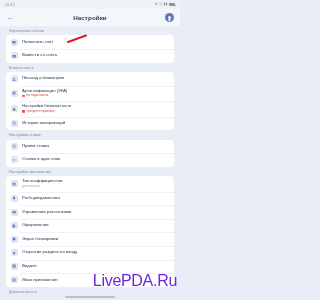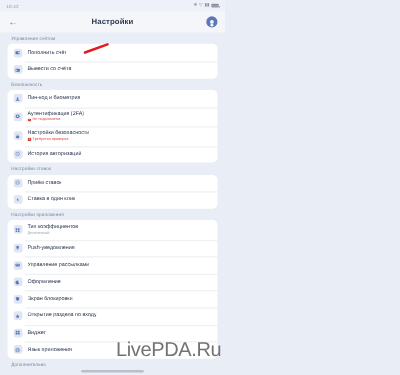--- a/index.html
+++ b/index.html
@@ -132,21 +132,21 @@
     width:30px; height:12px;
     pointer-events:none;
     z-index:30;
   }
 
   
   .watermark {
     position:absolute;
     right:3px; bottom:10px;
     font-size:16px;
-    color:#737373;
+    color:#6d28d9;
     letter-spacing:-0.3px;
     z-index:25;
     pointer-events:none;
     text-shadow:0 0 2px rgba(255,255,255,.85);
   }
 
   
   .home-ind {
     position:absolute; left:50%; bottom:2px;
     transform:translateX(-50%);

